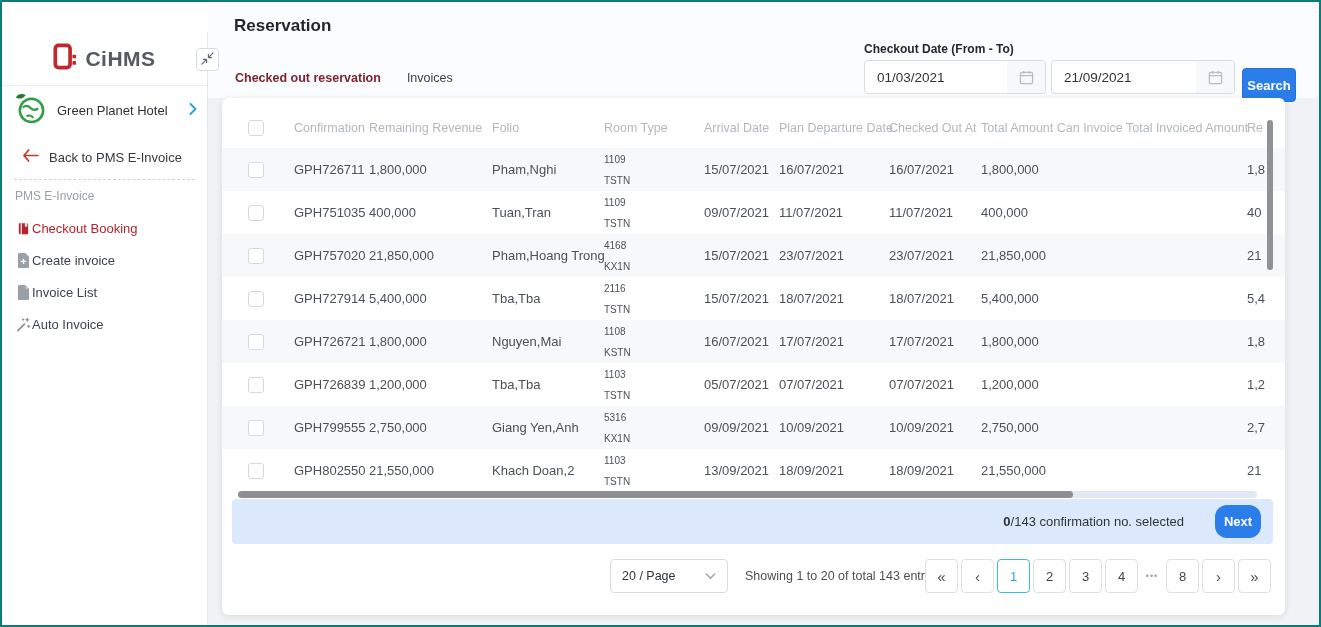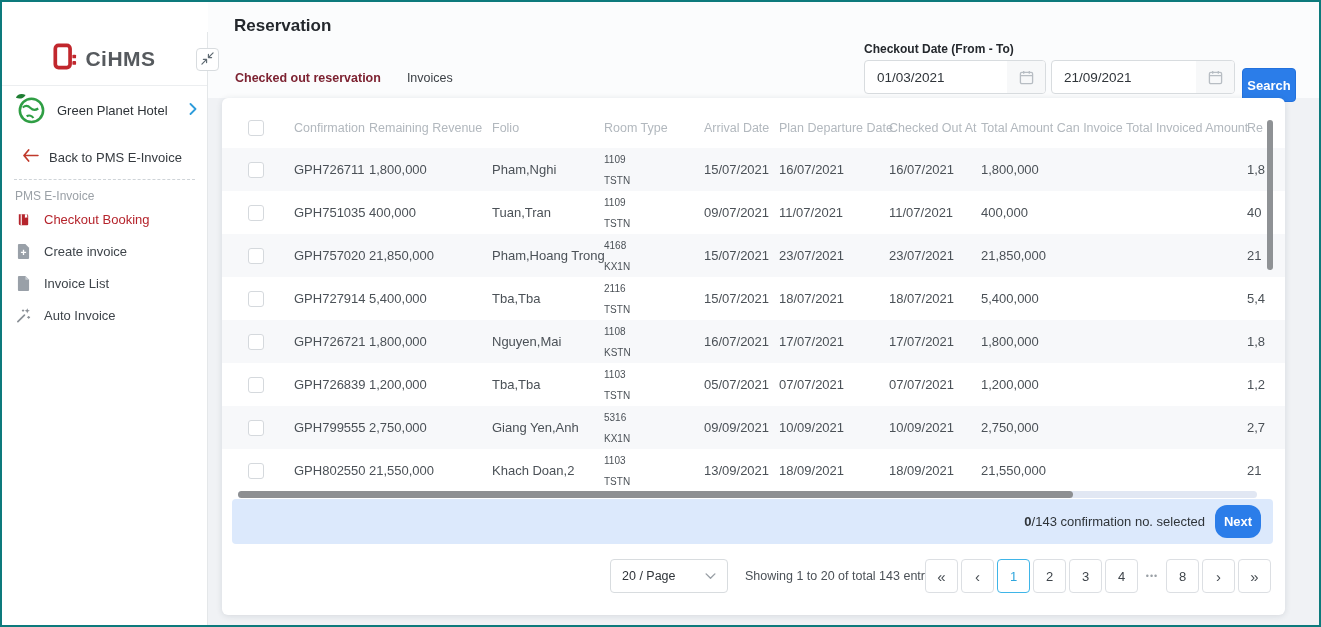--- a/index.html
+++ b/index.html
@@ -11,21 +11,21 @@
   .sidebar { position:absolute; left:0; top:0; width:206px; height:100%; background:#fff; border-right:1px solid #e4e7e9; z-index:2;margin-top:30px; }
   .logo-row { position:absolute; top:0; left:0; right:0; height:54px; border-bottom:1px solid #eceef0; display:flex; align-items:center; justify-content:center; gap:8px; }
   .logo-text { font-size:21px; font-weight:bold; color:#565a5e; letter-spacing:.5px; }
   .collapse-btn { position:absolute; top:16px; right:-12px; width:23px; height:23px; background:#fff; border:1px solid #d8dcdf; border-radius:4px; display:flex; align-items:center; justify-content:center; z-index:4; cursor:pointer; }
   .hotel-row { position:absolute; top:58px; left:12px; right:10px; height:40px; display:flex; align-items:center; gap:10px; cursor:pointer; }
   .hotel-name { font-size:13px; color:#2e3338; flex:1; }
   .back-row { position:absolute; top:117px; left:20px; display:flex; align-items:center; gap:10px; font-size:13px; color:#353a3f; cursor:pointer; }
   .sidebar-divider { position:absolute; top:147px; left:12px; right:12px; border-top:1px dashed #cfd4d8; }
   .section-label { position:absolute; top:157px; left:13px; font-size:12px; color:#9ba1a7; }
   .menu { position:absolute; top:180px; left:0; right:0; }
-  .menu-item { display:flex; align-items:flex-start; gap:12px; padding:0 13px; font-size:13px; color:#3e444a; height:32px; cursor:pointer; }
+  .menu-item { display:flex; align-items:center; gap:0; padding:0 13px; font-size:13px; color:#3e444a; height:32px; cursor:pointer; }
   .menu-item.active { color:#b5242c; }
   .mi-icon { width:17px; display:flex; justify-content:center; }
 
   
   .main { position:absolute; left:206px; top:0; right:0; bottom:0; background:#fbfcfd; z-index:1; }
   .main-lower { position:absolute; left:0; top:96px; right:0; bottom:0; background:#f0f2f5; }
   .page-title { position:absolute; left:26px; top:14px; font-size:17px; font-weight:bold; color:#24282d; }
 
   .filter-label { position:absolute; left:656px; top:40px; font-size:12px; font-weight:bold; color:#24282d; }
   .date-input { position:absolute; top:58px; height:34px; background:#fff; border:1px solid #d8dcdf; border-radius:4px; display:flex; align-items:center; overflow:hidden; cursor:text; }
@@ -48,21 +48,21 @@
   .trow.data { height:43px; font-size:13px; color:#4b5157; }
   .trow.data:nth-child(odd) { background:#f7f8fa; }
   .td { padding-right:8px; white-space:nowrap; overflow:hidden; }
   .cb { width:16px; height:16px; border:1px solid #d5d9dd; border-radius:3px; background:#fff; margin-left:10px; cursor:pointer; }
   .room-cell { display:flex; flex-direction:column; gap:10px; font-size:10px; line-height:1.1; }
 
   .vscroll { position:absolute; right:12px; top:22px; width:6px; height:150px; background:#8f9295; border-radius:3px; cursor:pointer; }
   .hscroll-track { position:absolute; left:16px; top:393px; width:1019px; height:7px; background:#e1e7f3; border-radius:4px; cursor:pointer; }
   .hscroll-thumb { width:835px; height:7px; background:#8d8f92; border-radius:4px; }
 
-  .select-bar { position:absolute; left:10px; top:401px; width:1041px; height:45px; background:#dce9fc; border-radius:4px; display:flex; align-items:center; justify-content:flex-end; gap:10px; padding-right:12px; }
+  .select-bar { position:absolute; left:10px; top:401px; width:1041px; height:45px; background:#dce9fc; border-radius:4px; display:flex; align-items:center; justify-content:flex-end; gap:31px; padding-right:12px; }
   .select-text { font-size:13px; color:#2f3439; }
   .next-btn { width:46px; height:33px; background:#2b7de9; border-radius:12px; color:#fff; font-weight:bold; font-size:13px; display:flex; align-items:center; justify-content:center; cursor:pointer; }
 
   .page-size { position:absolute; left:388px; top:461px; width:118px; height:34px; border:1px solid #d8dcdf; border-radius:4px; background:#fff; display:flex; align-items:center; justify-content:space-between; padding:0 11px; font-size:12.5px; color:#2f3439; cursor:pointer; }
   .showing { position:absolute; left:523px; top:471px; font-size:12.5px; color:#4b5157; }
   .pager { position:absolute; right:14px; top:461px; display:flex; gap:3px; align-items:center; }
   .pg { min-width:33px; height:34px; border:1px solid #dcdfe3; border-radius:4px; background:#fff; display:flex; align-items:center; justify-content:center; font-size:13px; color:#3f454b; cursor:pointer; }
   .pg.arrow { font-size:15px; color:#484e54; }
   .pg.active { border-color:#3fb5e8; color:#2fa6dd; }
   .pg.ellipsis { border:none; background:transparent; color:#9aa0a6; min-width:22px; font-size:9px; letter-spacing:1px; cursor:default; }

